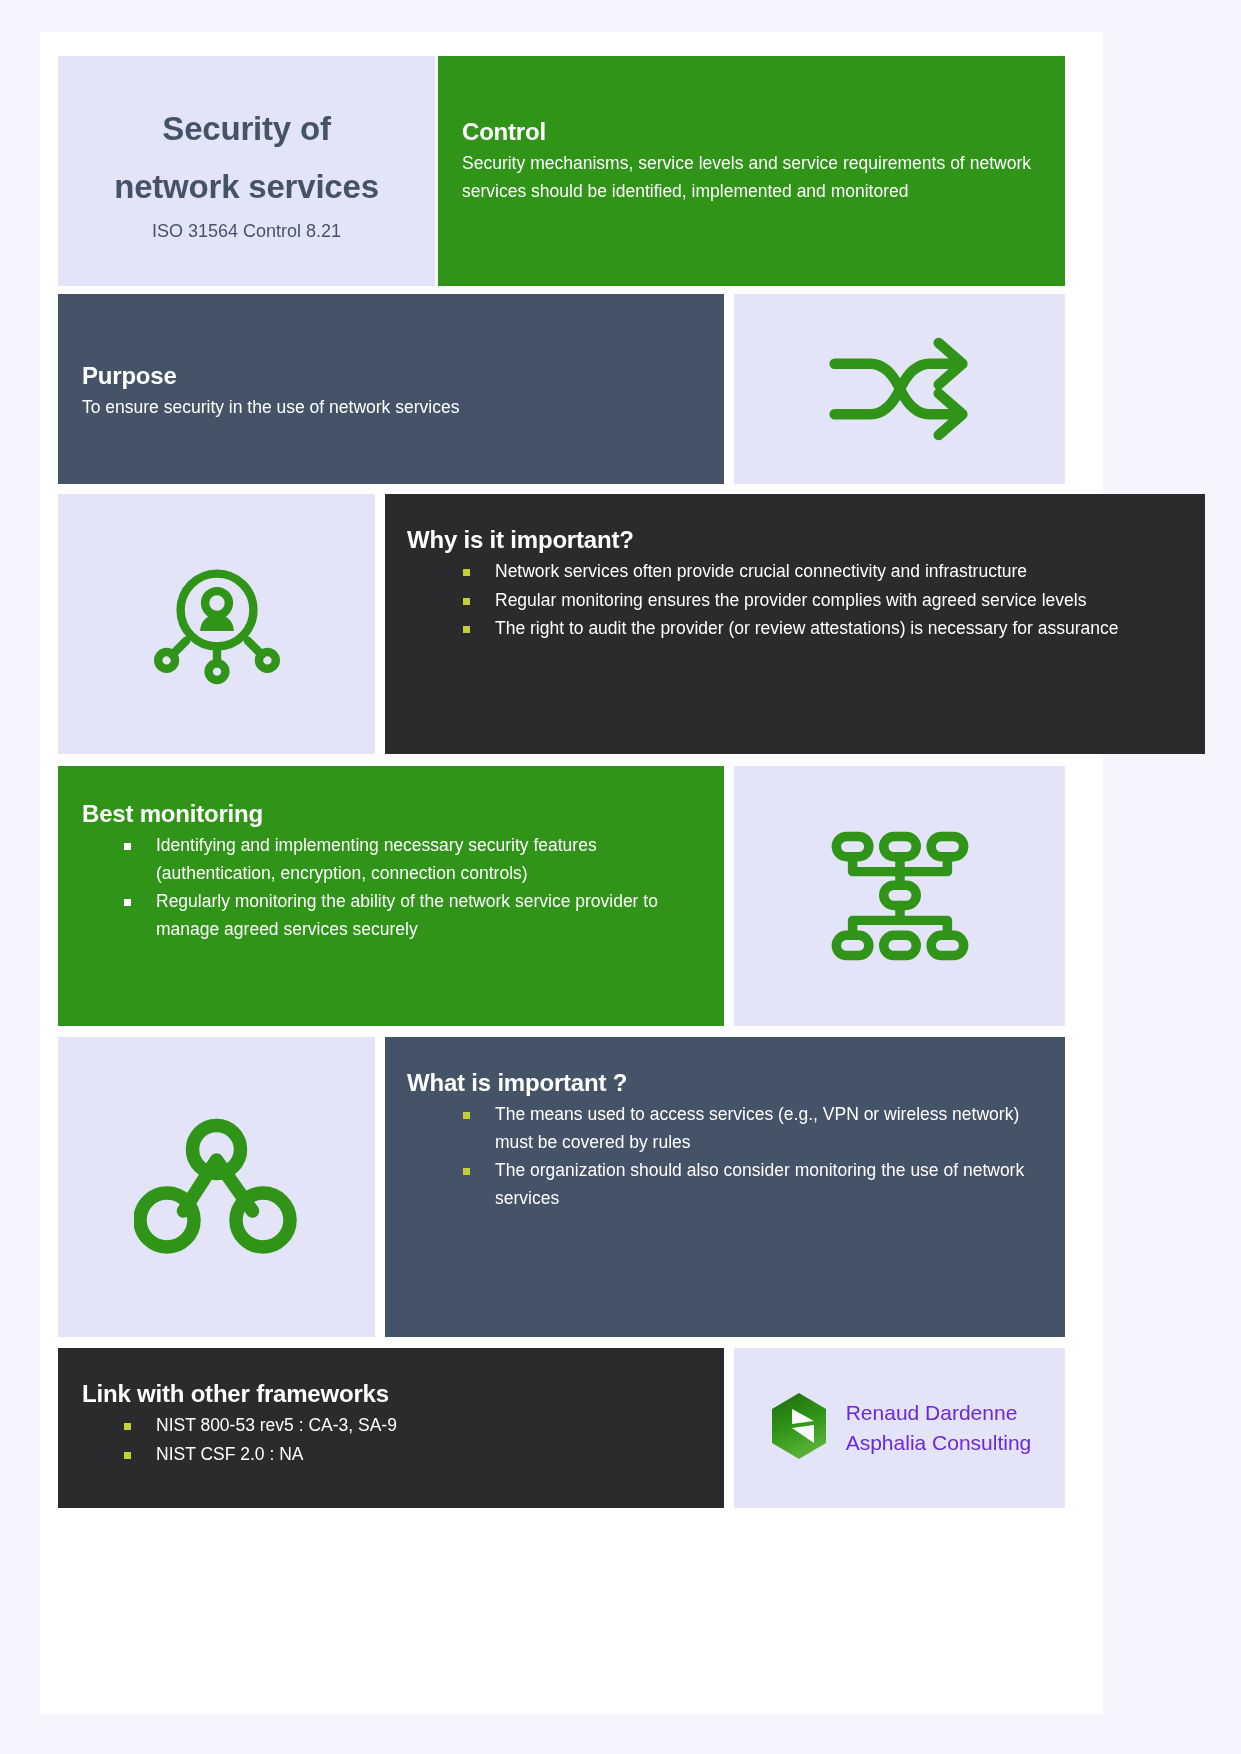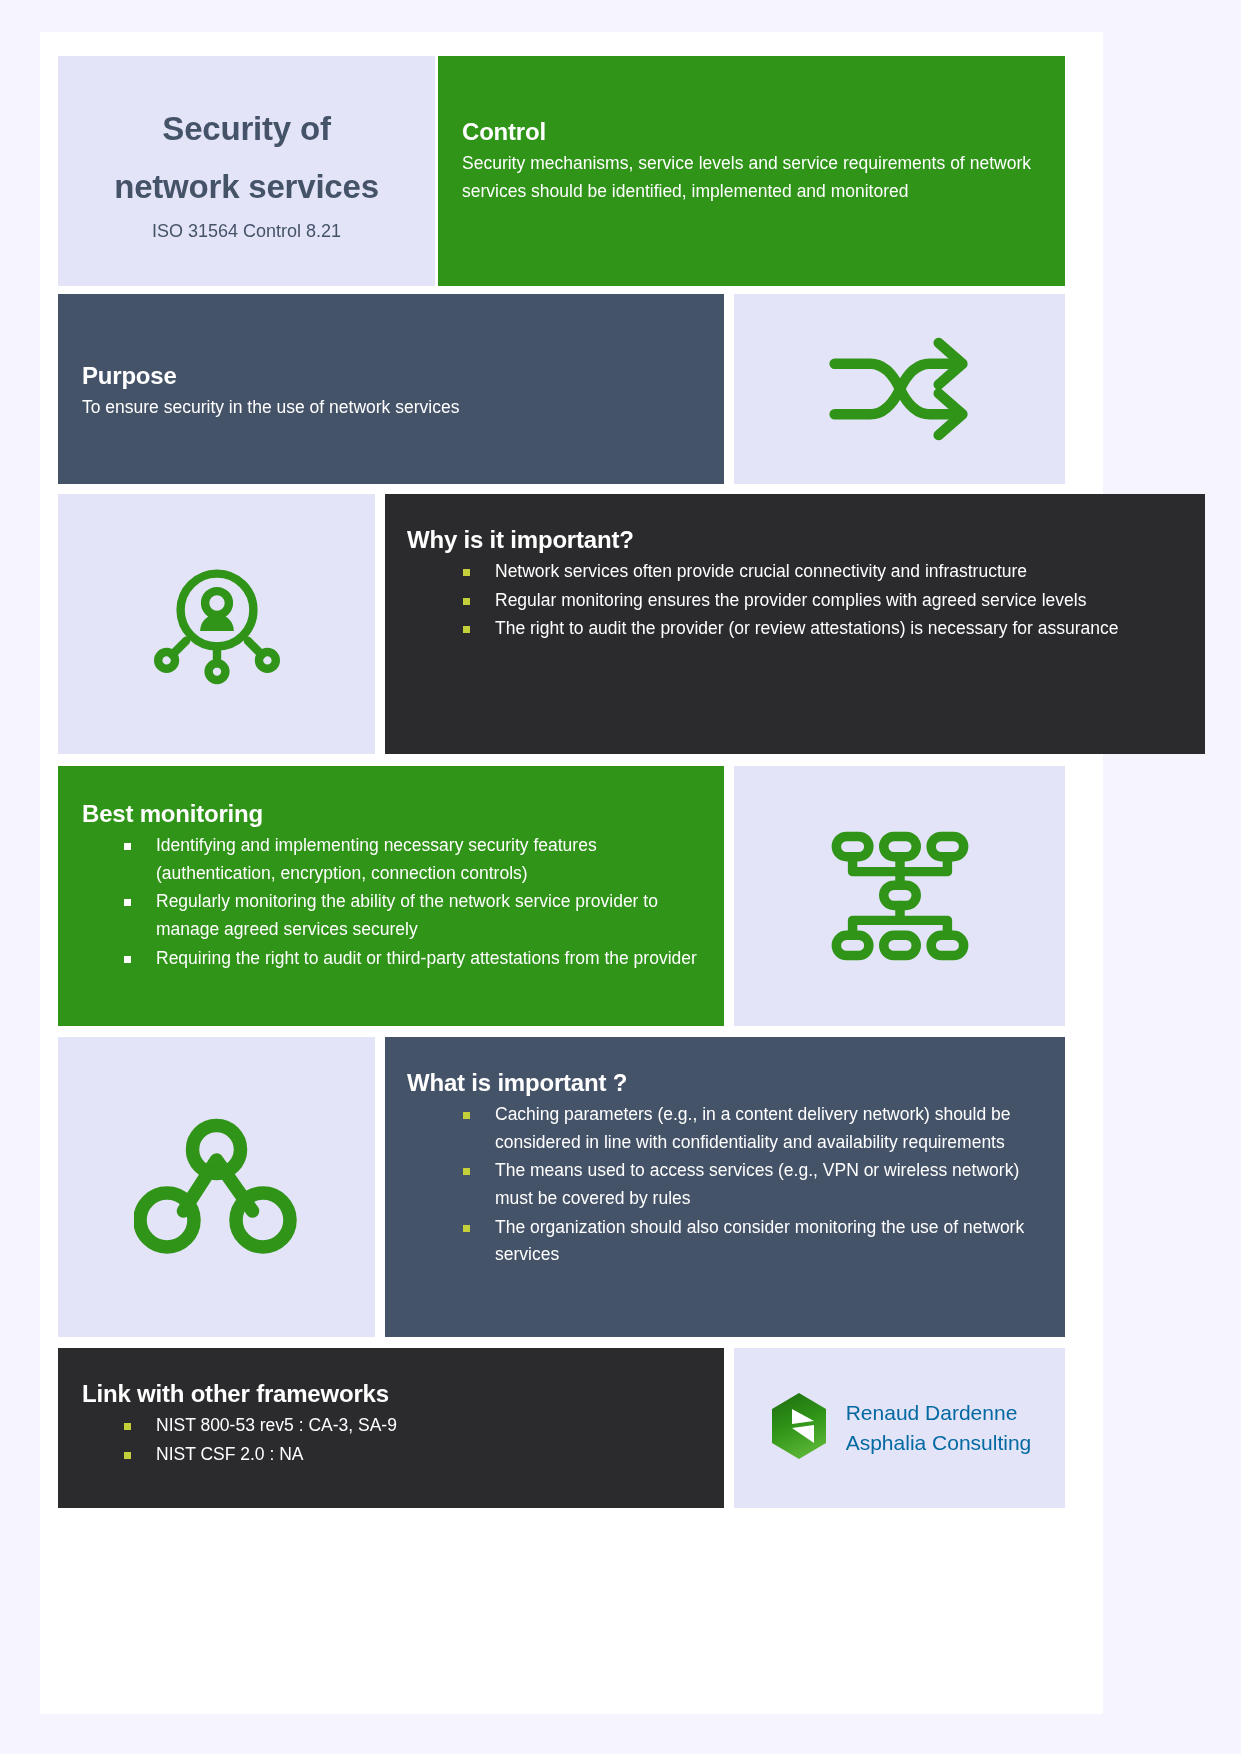--- a/index.html
+++ b/index.html
@@ -106,21 +106,21 @@
   #why-panel      { left: 345px; top: 462px;  width: 820px; height: 260px; padding: 32px 26px 0 22px; }
   #best-panel     { left: 18px;  top: 734px;  width: 666px; height: 260px; padding: 34px 24px 0 24px; }
   #icon-tree      { left: 694px; top: 734px;  width: 331px; height: 260px; }
   #icon-nodes     { left: 18px;  top: 1005px; width: 317px; height: 300px; }
   #what-panel     { left: 345px; top: 1005px; width: 680px; height: 300px; padding: 32px 26px 0 22px; }
   #link-panel     { left: 18px;  top: 1316px; width: 666px; height: 160px; padding: 32px 24px 0 24px; }
   #brand-panel    { left: 694px; top: 1316px; width: 331px; height: 160px;
                     display: flex; align-items: center; justify-content: center; gap: 16px; }
 
   #brand-panel .brand-text {
-    color: #0369a1;
+    color: #6d28d9;
     font-size: 21px;
     line-height: 1.45;
     white-space: nowrap;
   }
   .icon-wrap {
     display: flex; align-items: center; justify-content: center;
     width: 100%; height: 100%;
   }
 </style>
 </head>
@@ -179,21 +179,20 @@
         <li><span class="sq"></span><span>Regular monitoring ensures the provider complies with agreed service levels</span></li>
         <li><span class="sq"></span><span>The right to audit the provider (or review attestations) is necessary for assurance</span></li>
       </ul>
     </div>
 
     <div class="panel green tp" id="best-panel">
       <h2>Best monitoring</h2>
       <ul class="bl bul-white" style="padding-left:42px">
         <li><span class="sq"></span><span>Identifying and implementing necessary security features (authentication, encryption, connection controls)</span></li>
         <li><span class="sq"></span><span>Regularly monitoring the ability of the network service provider to manage agreed services securely</span></li>
-        <li><span class="sq"></span><span>Requiring the right to audit or third-party attestations from the provider</span></li>
       </ul>
     </div>
 
     <div class="panel lav" id="icon-tree">
       <div class="icon-wrap">
         <svg width="150" height="130" viewBox="0 0 110 96" fill="none" stroke="#2f9417" stroke-width="7" stroke-linecap="round" stroke-linejoin="round">
           <rect x="8" y="4" width="24" height="15" rx="7.5"></rect>
           <rect x="43" y="4" width="24" height="15" rx="7.5"></rect>
           <rect x="78" y="4" width="24" height="15" rx="7.5"></rect>
           <path d="M20 19 V30 H90 V19"></path>
@@ -217,21 +216,20 @@
           <circle cx="22" cy="72" r="18"></circle>
           <circle cx="86" cy="72" r="18"></circle>
         </svg>
       </div>
     </div>
 
     <div class="panel slate tp" id="what-panel">
       <h2>What is important  ?</h2>
       <ul class="bl bul-yellow">
         <li><span class="sq"></span></li>
-        <li><span class="sq"></span><span>Caching parameters (e.g., in a content delivery network) should be considered in line with confidentiality and availability requirements</span></li>
         <li><span class="sq"></span><span>The means used to access services (e.g., VPN or wireless network) must be covered by rules</span></li>
         <li><span class="sq"></span><span>The organization should also consider monitoring the use of network services</span></li>
       </ul>
     </div>
 
     <div class="panel dark tp" id="link-panel">
       <h2>Link with other frameworks</h2>
       <ul class="bl bul-yellow" style="padding-left:42px">
         <li><span class="sq"></span><span>NIST 800-53 rev5 : CA-3, SA-9</span></li>
         <li><span class="sq"></span><span>NIST CSF 2.0 : NA</span></li>

